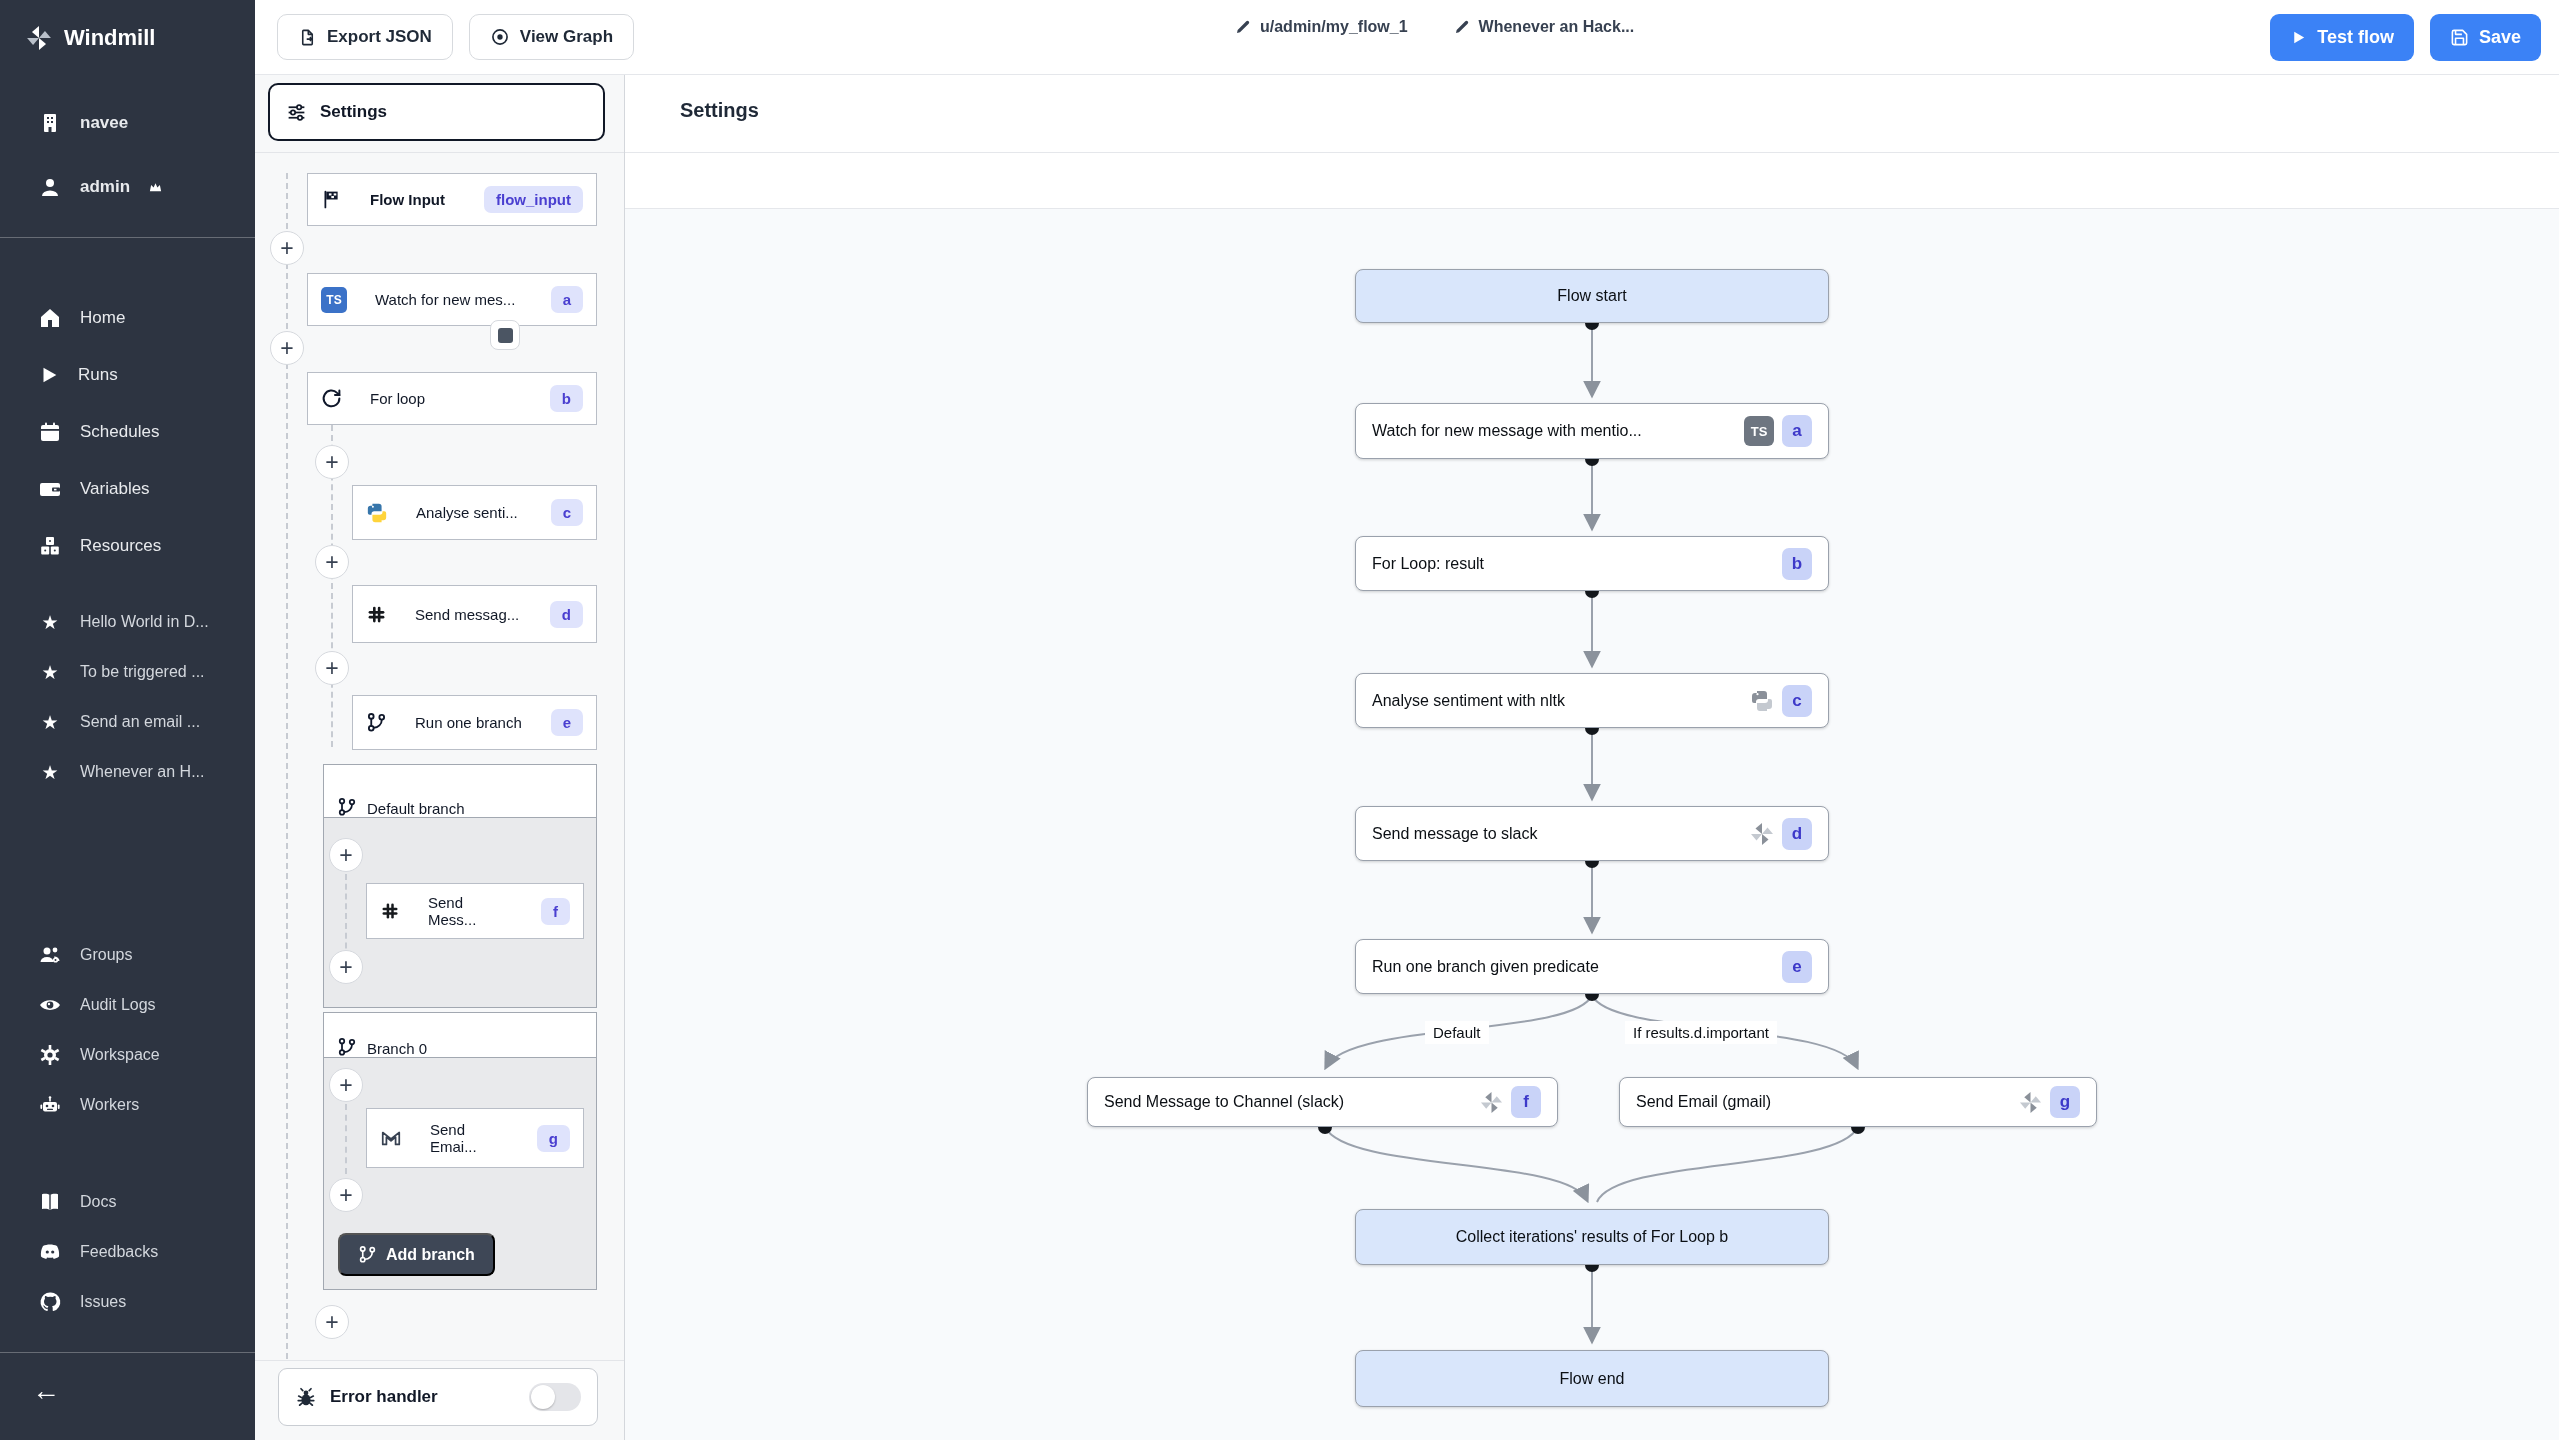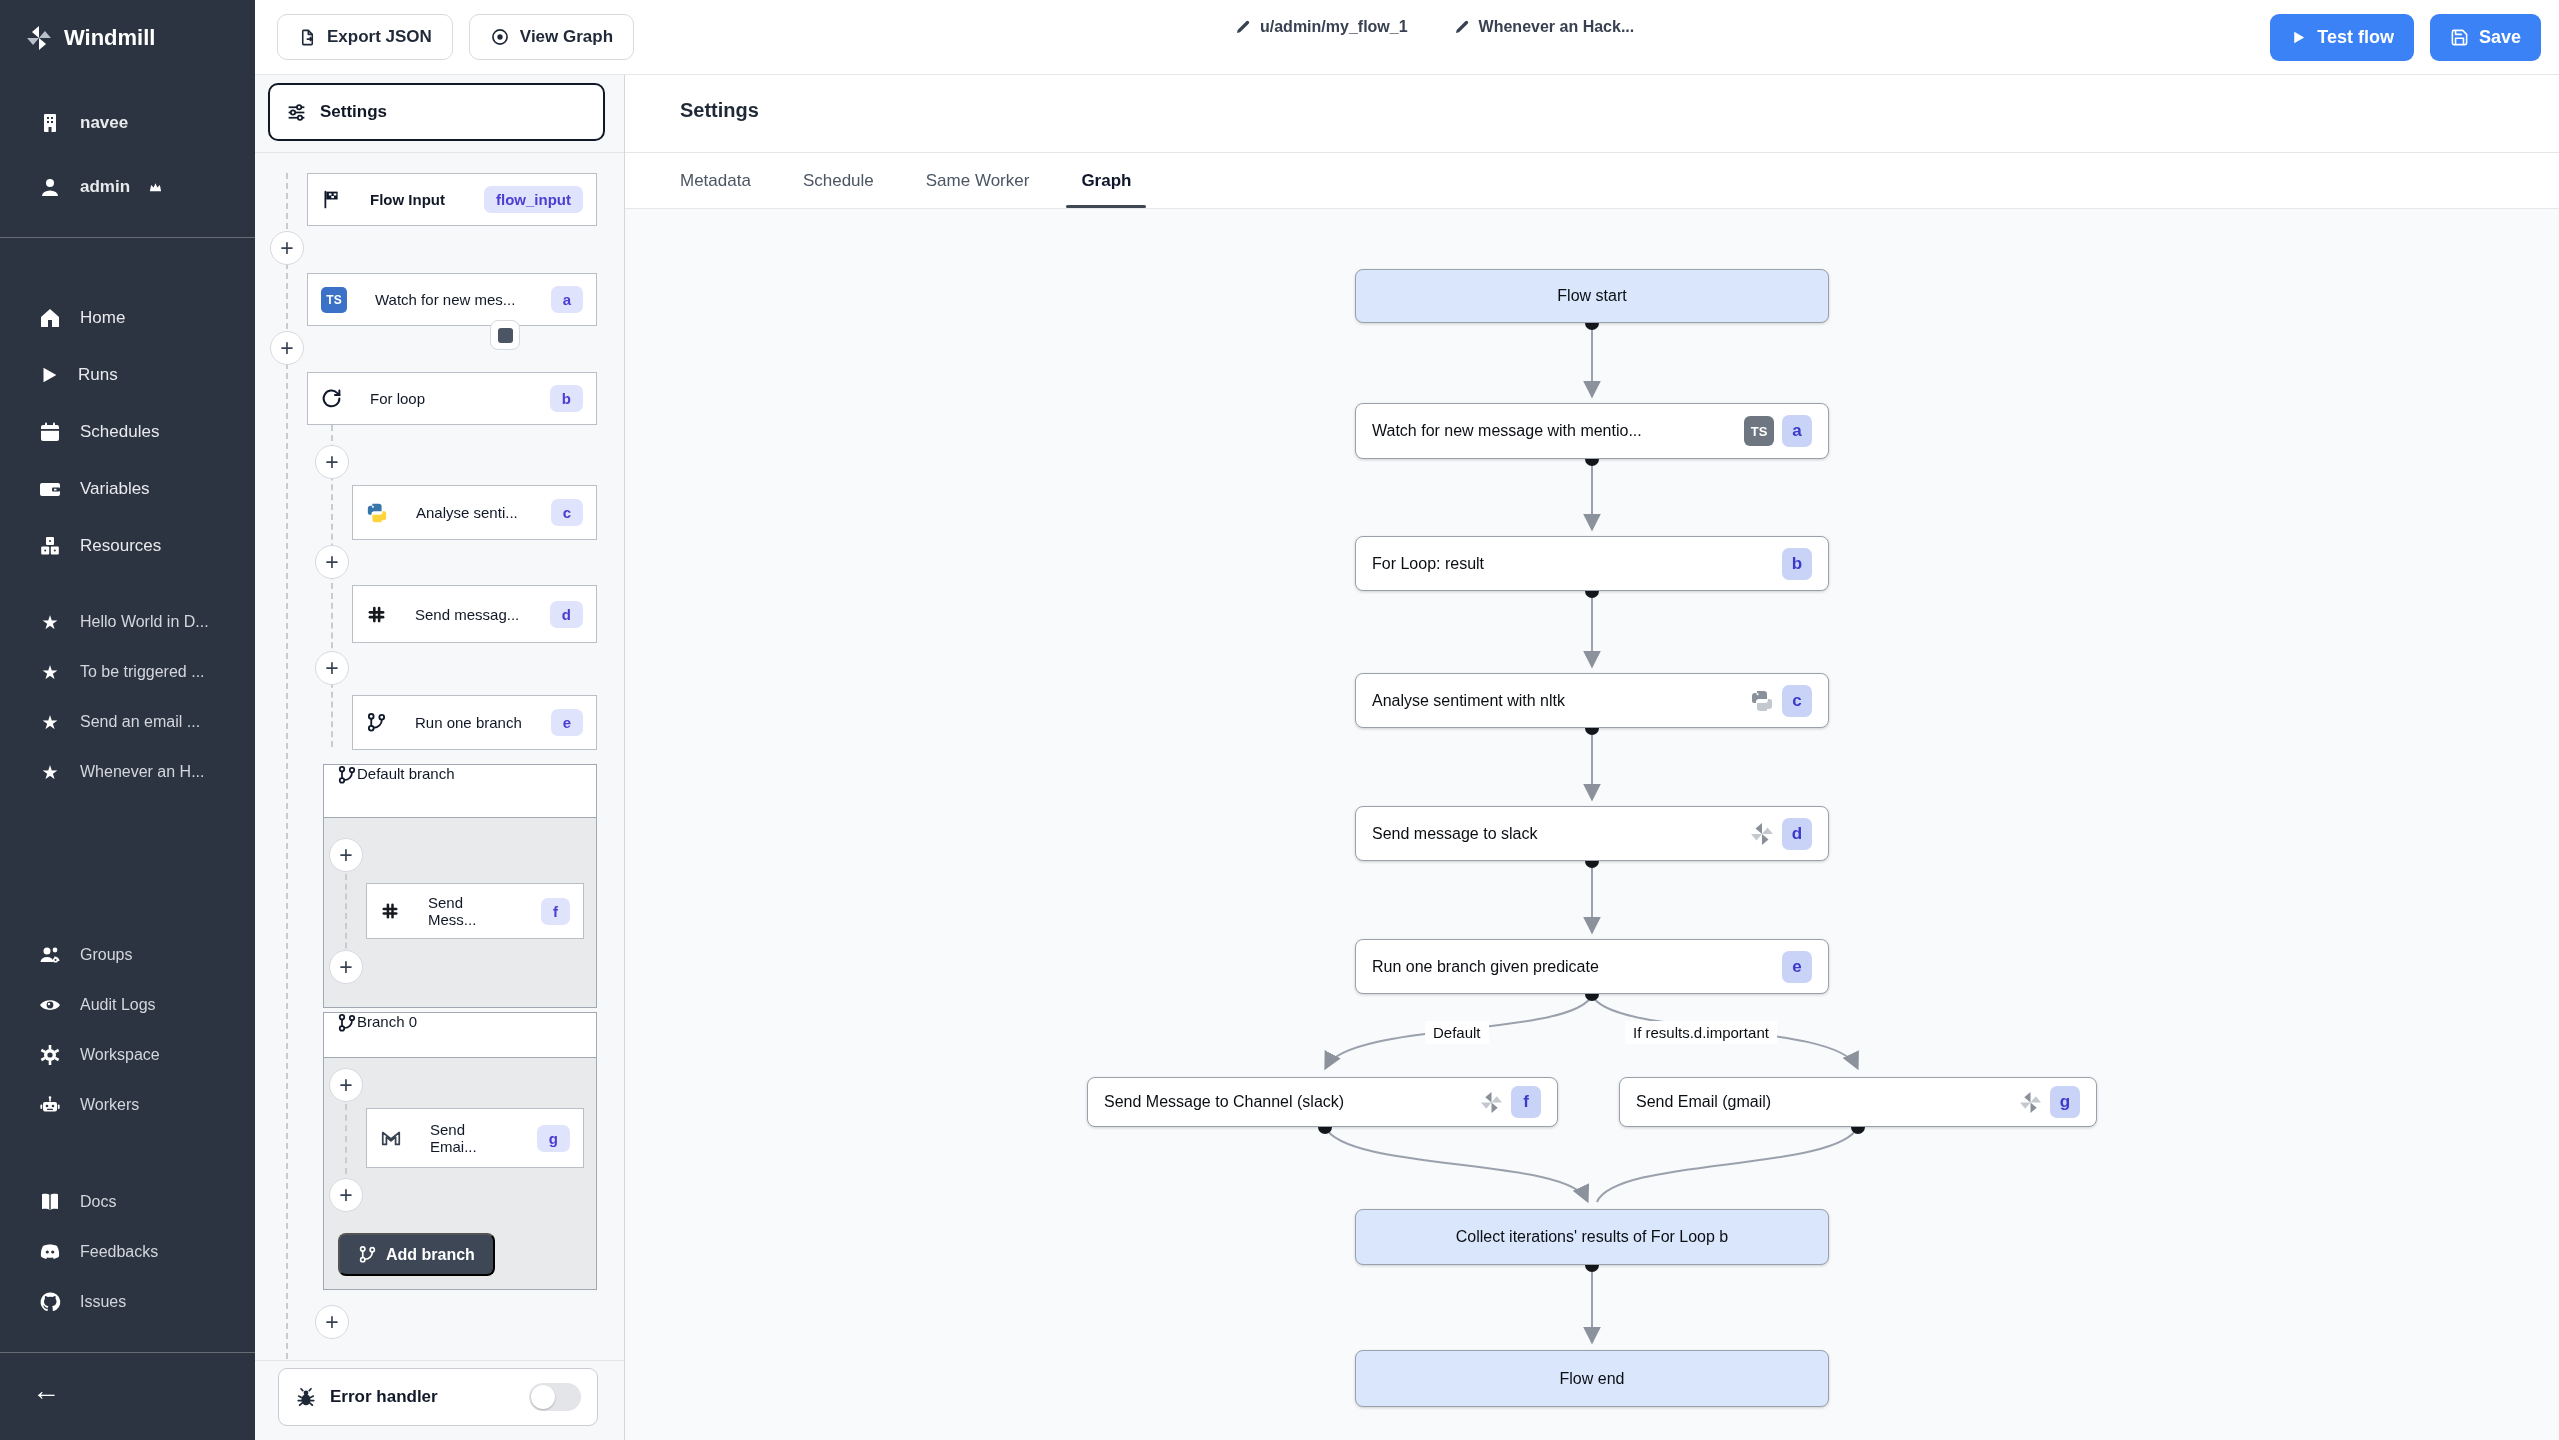--- a/index.html
+++ b/index.html
@@ -31,21 +31,21 @@
   .settings-btn { position:absolute; left:13px; top:8px; width:337px; height:58px; background:#fff; border:2px solid #111827; border-radius:10px; display:flex; align-items:center; gap:13px; padding:0 16px; font-weight:700; font-size:17px; }
   .paneldiv { position:absolute; left:0; top:77px; width:100%; border-top:1px solid #e3e5e9; }
   .dash { position:absolute; border-left:2px dashed #c7cbd2; }
   .fnode { position:absolute; background:#fff; border:1px solid #b9bec7; border-radius:0; display:flex; align-items:center; gap:28px; padding:0 13px; font-size:15px; color:#111827; }
   .pbadge { margin-left:auto; background:#dfe3fc; color:#4a3fd0; font-weight:700; font-size:15px; padding:5px 12px; border-radius:7px; }
   .plus { position:absolute; width:34px; height:34px; border-radius:50%; background:#fff; border:1px solid #d6d9de; color:#374151; font-size:23px; line-height:1; display:flex; align-items:center; justify-content:center; }
   .ts-chip { width:26px; height:26px; border-radius:5px; background:#3b72c8; color:#fff; font-weight:700; font-size:12px; flex:none; display:flex; align-items:center; justify-content:center; }
   .handle { position:absolute; width:30px; height:30px; background:#fff; border:1px solid #d6d9de; border-radius:8px; display:flex; align-items:center; justify-content:center; }
   .handle div { width:15px; height:15px; background:#4b5563; border-radius:3px; }
   .branchbox { position:absolute; left:68px; width:274px; }
-  .bheader { background:#fff; border:1px solid #a2a8b1; display:flex; align-items:flex-start; padding:0 13px; font-size:15px; }
+  .bheader { background:#fff; border:1px solid #a2a8b1; display:flex; align-items:flex-end; gap:10px; padding:0 13px; font-size:15px; }
   .bbody { position:relative; background:#e9eaec; border:1px solid #a2a8b1; border-top:none; }
   .addbranch { position:absolute; display:flex; align-items:center; gap:9px; background:#3e4756; color:#fff; border-radius:8px; font-weight:700; font-size:16px; padding:0 18px; height:43px;text-align:center; }
   .errorbox { position:absolute; left:23px; top:1293px; width:320px; height:58px; background:#fff; border:1px solid #c9cdd3; border-radius:9px; display:flex; align-items:center; gap:13px; padding:0 16px; font-weight:700; font-size:17px; }
   .toggle { margin-left:auto; width:52px; height:28px; border-radius:14px; background:#e4e5e9; position:relative; }
   .toggle div { position:absolute; left:2px; top:2px; width:24px; height:24px; border-radius:50%; background:#fff; box-shadow:0 1px 2px rgba(0,0,0,.25); }
 
   
   .main { position:absolute; left:625px; top:75px; width:1934px; height:1365px; background:#fff; }
   .main-title { position:absolute; left:55px; top:24px; font-size:20px; font-weight:700; color:#1f2937; }
   .titlediv { position:absolute; left:0; top:77px; width:100%; border-top:1px solid #e5e7eb; }
@@ -474,34 +474,20 @@
       <div class="toggle">
           <div></div>
         </div>
     </div>
   </section>
 
   <main class="main">
     <h1 class="main-title">Settings</h1>
     <div class="titlediv"></div>
 
-    <div class="tabs">
-      <div class="tab">
-          <span>Metadata</span>
-        </div>
-      <div class="tab">
-          <span>Schedule</span>
-        </div>
-      <div class="tab">
-          <span>Same Worker</span>
-        </div>
-      <div class="tab active">
-          <span>Graph</span>
-        </div>
-    </div>
     <div class="tabsdiv"></div>
 
     <div class="canvas">
 
       <svg class="edges" width="1934" height="1231" viewBox="0 0 1934 1231">
         <defs>
           <marker id="arrow" viewBox="0 0 10 10" refX="8" refY="5" markerWidth="9" markerHeight="9" orient="auto">
             <path d="M0 0 L10 5 L0 10 Z" fill="#8b929c"></path>
           </marker>
         </defs>

